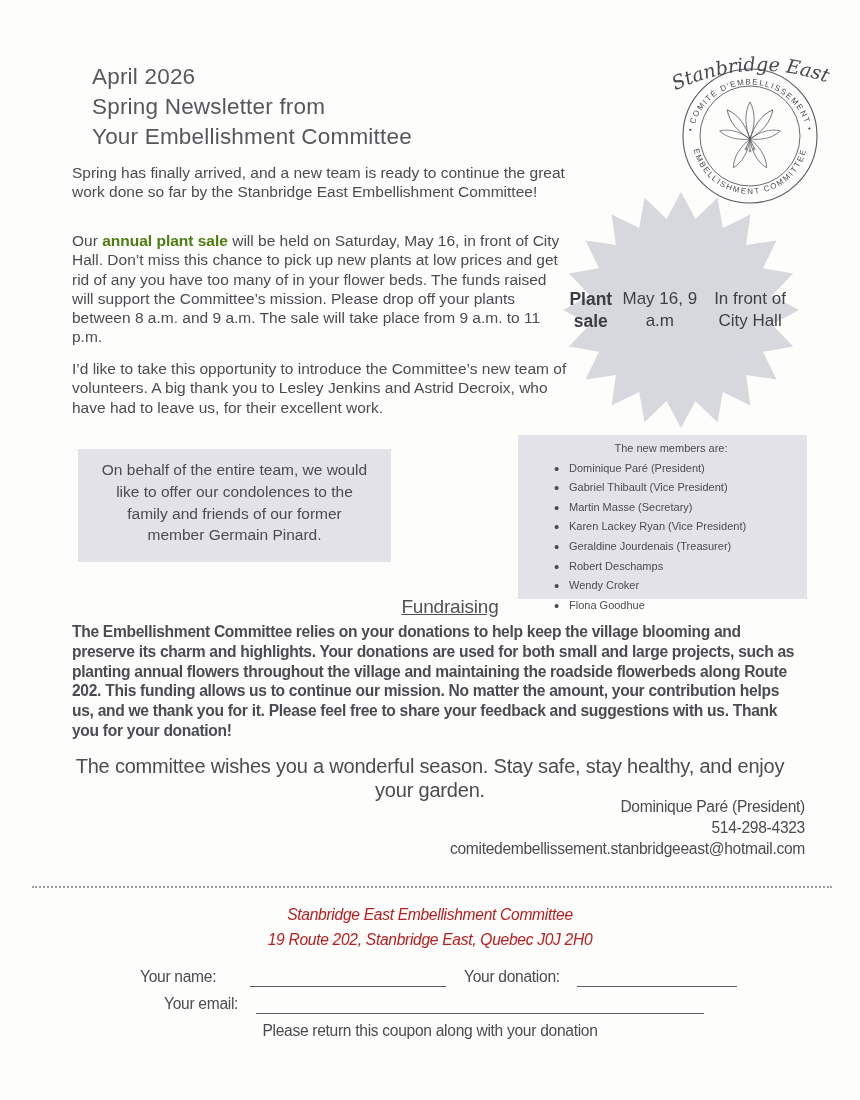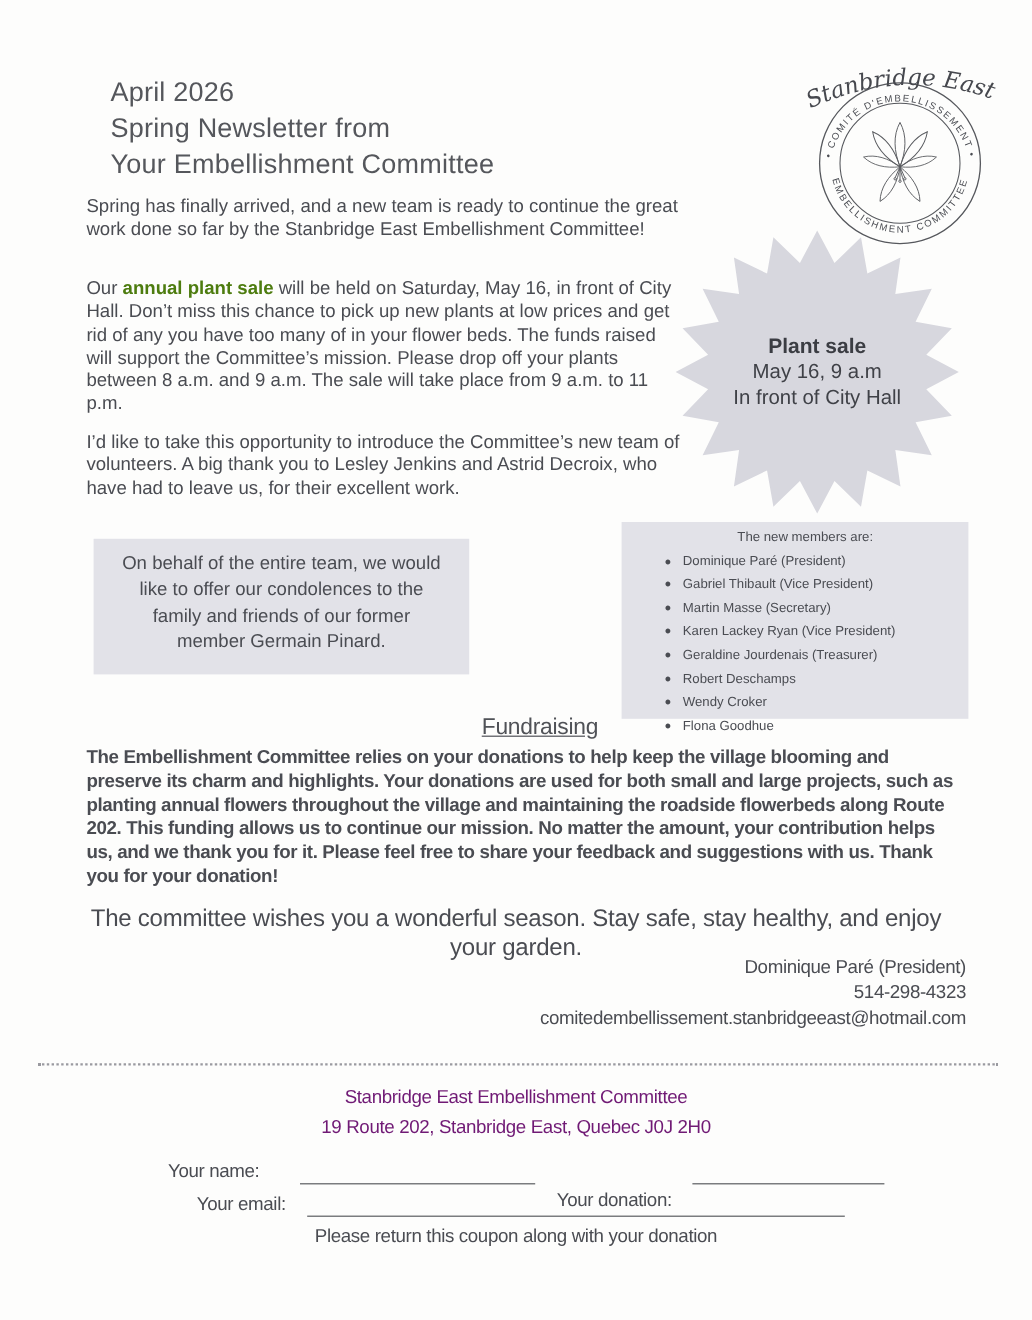--- a/index.html
+++ b/index.html
@@ -26,21 +26,21 @@
   .p3{top:359px;}
   .bold{font-weight:bold;color:#4d7c0f;}
   
   .logo{left:652px;top:33px;width:200px;height:178px;}
   .logo svg{width:100%;height:100%;}
   
   .starburst{left:561px;top:190px;width:240px;height:240px;}
   .starburst svg{position:absolute;left:0;top:0;width:240px;height:240px;}
   .starburst-text{
     position:absolute;left:0;top:0;width:240px;height:240px;
-    display:flex;flex-direction:column;align-items:center;justify-content:center;
+    display:flex;flex-direction:row;align-items:center;justify-content:center;
     text-align:center;font-size:17px;line-height:22px;color:#3f4147;
     padding-top:0;box-sizing:border-box;
   }
   .starburst-text .t1{font-weight:bold;font-size:17.5px;color:#3b3d43;}
   
   .graybox{
     background:#e2e2e8;
     box-sizing:border-box;
   }
   .condolences{
@@ -81,27 +81,27 @@
     font-size:15.6px;line-height:21px;letter-spacing:-0.3px;
   }
   
   .divider{
     left:32px;top:886px;width:800px;height:0;
     border-top:2px dotted #9a9aa0;
   }
   
   .coupon-head{
     left:60px;top:902px;width:740px;text-align:center;
-    font-size:15.6px;line-height:25px;letter-spacing:-0.3px;color:#701a75;
+    font-size:15.6px;line-height:25px;letter-spacing:-0.3px;color:#b91c1c;font-style:italic;
   }
   .form-label{font-size:15.6px;letter-spacing:-0.3px;color:#4a4c52;}
   .blank{border-bottom:1.6px solid #5a5c60;height:18px;display:inline-block;}
   .row1-name-label{left:140px;top:968px;}
   .row1-name-line{left:250px;top:968px;width:196px;}
-  .row1-don-label{left:464px;top:968px;margin-top:24px;}
+  .row1-don-label{left:464px;top:968px;}
   .row1-don-line{left:577px;top:968px;width:160px;}
   .row2-email-label{left:164px;top:995px;}
   .row2-email-line{left:256px;top:995px;width:448px;}
   .coupon-note{
     left:60px;top:1022px;width:740px;text-align:center;
     font-size:15.6px;letter-spacing:-0.3px;color:#4a4c52;
   }
 </style>
 </head>
 <body>

